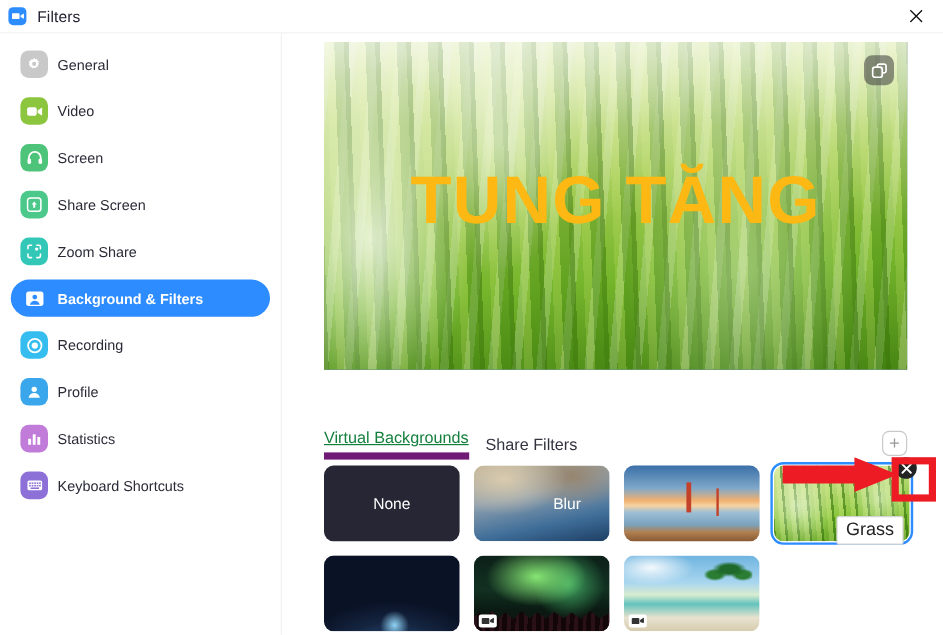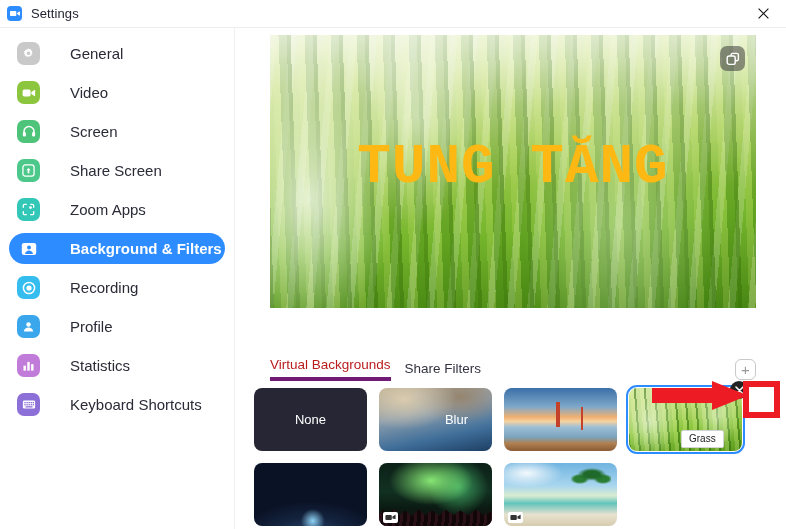--- a/index.html
+++ b/index.html
@@ -53,41 +53,40 @@
   }
   .side-item.active { background: #2D8CFF; text-align: center; }
   .side-ico {
     width: 23px; height: 23px; margin-left: 8px;
     border-radius: 7px;
     display: flex; align-items: center; justify-content: center;
     flex: 0 0 auto;
   }
   .side-ico svg { display: block; }
   .side-label {
-    margin-left: 30px;
-    font-size: 15px; color: #2b2b38;
+    margin-left: 8px;
+    font-size: 12px; color: #2b2b38;
     white-space: nowrap;
   }
   .side-item.active .side-label { color: #ffffff; font-weight: bold; }
   .side-item.active .side-ico { background: transparent; }
 
   
   .main {
     position: absolute; left: 236px; top: 28px;
     width: 550px; height: 501px;
     background: #ffffff;
   }
 
   
   .preview {
     position: absolute; left: 34px; top: 7px;
     width: 486px; height: 273px;
     overflow: hidden;
     background: #14532d;
-    font-family: Liberation Mono, monospace;
   }
   .preview .grass-bg {
     position: absolute; inset: 0;
     background:
       radial-gradient(ellipse 120px 200px at 8% 60%, rgba(255,255,255,.75), rgba(255,255,255,0) 70%),
       radial-gradient(ellipse 90px 160px at 30% 30%, rgba(255,255,255,.45), rgba(255,255,255,0) 70%),
       radial-gradient(ellipse 140px 220px at 72% 70%, rgba(255,255,255,.35), rgba(255,255,255,0) 70%),
       repeating-linear-gradient(88deg, rgba(60,120,10,.55) 0 4px, rgba(120,180,40,.15) 4px 11px, rgba(180,215,90,.30) 11px 18px, rgba(70,135,15,.40) 18px 26px),
       repeating-linear-gradient(95deg, rgba(255,255,255,.22) 0 7px, rgba(255,255,255,0) 7px 20px),
       linear-gradient(175deg, #eef3cf 0%, #d6e79a 16%, #a8cf55 42%, #74b52c 70%, #3f7d10 100%);
@@ -120,36 +119,37 @@
     position: absolute; left: 34px; top: 329px;
     display: flex; align-items: flex-end; gap: 14px;
   }
   .tab {
     font-size: 13.5px; color: #333340;
     padding-bottom: 5px;
     cursor: pointer;
     white-space: nowrap;
   }
   .tab.active {
-    color: #b91c1c;
-    border-bottom: 4px solid #701a75;
+    color: #15803d;
+    border-bottom: 6px solid #701a75;
+    text-decoration: underline;
   }
   .add-btn {
     position: absolute; left: 499px; top: 331px;
     width: 21px; height: 21px;
     border: 1px solid #c9c9c9; border-radius: 6px;
     display: flex; align-items: center; justify-content: center;
     color: #999; font-size: 15px; line-height: 1;
     cursor: pointer;
     background: #fff;
   }
 
   
   .grid {
-    position: absolute; left: 18px; top: 360px;
+    position: absolute; left: 34px; top: 360px;
     width: 500px;
     display: flex; flex-wrap: wrap; gap: 12px 12px;
   }
   .thumb {
     position: relative;
     width: 113px; height: 63px;
     border-radius: 8px;
     overflow: hidden;
     cursor: pointer;
     display: flex; align-items: center; justify-content: center;
@@ -227,21 +227,21 @@
       repeating-linear-gradient(85deg, rgba(50,115,10,.6) 0 2px, rgba(140,195,60,.2) 2px 6px, rgba(200,230,120,.35) 6px 10px),
       linear-gradient(172deg, #e7f2c2 0%, #c2de83 30%, #8cc73f 62%, #4e8f16 100%);
   }
 
   
   .tooltip {
     position: absolute; left: 52px; top: 42px;
     background: #ffffff;
     border: 1px solid #d4d4d4;
     border-radius: 2px;
-    font-size: 10px; color: #222;
+    font-size: 15px; color: #222;
     padding: 2px 7px 3px 7px;
     z-index: 12;
     white-space: nowrap;
   }
 
   
   .del-badge {
     position: absolute; right: -6px; top: -7px;
     width: 18px; height: 18px;
     background: #232323; border-radius: 50%;
@@ -269,21 +269,21 @@
 </head>
 <body>
 
 <div class="titlebar">
   <div class="tb-logo">
     <svg width="10" height="7" viewBox="0 0 10 7">
         <path d="M0.6 1.1h5.1c.35 0 .6.26.6.6v3.6c0 .34-.25.6-.6.6H.6c-.34 0-.6-.26-.6-.6V1.7c0-.34.26-.6.6-.6z" fill="#fff"></path>
         <path d="M7.1 3.1l2.2-1.6c.3-.2.7 0 .7.35v3.3c0 .35-.4.55-.7.35L7.1 3.9z" fill="#fff"></path>
       </svg>
   </div>
-  <div class="tb-title">Settings</div>
+  <div class="tb-title">Filters</div>
   <div class="tb-close">
     <svg width="11" height="11" viewBox="0 0 11 11">
         <path d="M0.6.6L10.4 10.4M10.4.6L0.6 10.4" stroke="#111" stroke-width="1.1"></path>
       </svg>
   </div>
 </div>
 
 <div class="sidebar">
 
   <div class="side-item">
@@ -328,21 +328,21 @@
   </div>
 
 
   <div class="side-item">
     <span class="side-ico" style="background:#33c7b8">
       <svg width="13" height="13" viewBox="0 0 14 14">
           <path d="M4.6 1.4H2.8c-.8 0-1.4.6-1.4 1.4v1.8M9.4 1.4h1.8c.8 0 1.4.6 1.4 1.4v1.8M4.6 12.6H2.8c-.8 0-1.4-.6-1.4-1.4V9.4M9.4 12.6h1.8c.8 0 1.4-.6 1.4-1.4V9.4" stroke="#fff" stroke-width="1.4" fill="none" stroke-linecap="round"></path>
           <circle cx="9.2" cy="4.9" r="1.5" fill="#fff"></circle>
         </svg>
     </span>
-    <span class="side-label">Zoom Apps</span>
+    <span class="side-label">Zoom Share</span>
   </div>
 
   <div class="side-item active">
     <span class="side-ico">
       <svg width="16" height="14" viewBox="0 0 16 14">
           <rect x="0.8" y="1" width="14.4" height="12" rx="2.2" fill="#fff"></rect>
           <circle cx="8" cy="5.6" r="2" fill="#2D8CFF"></circle>
           <path d="M3.9 12c.5-2.2 2.2-3.4 4.1-3.4S11.6 9.8 12.1 12z" fill="#2D8CFF"></path>
         </svg>
     </span>

